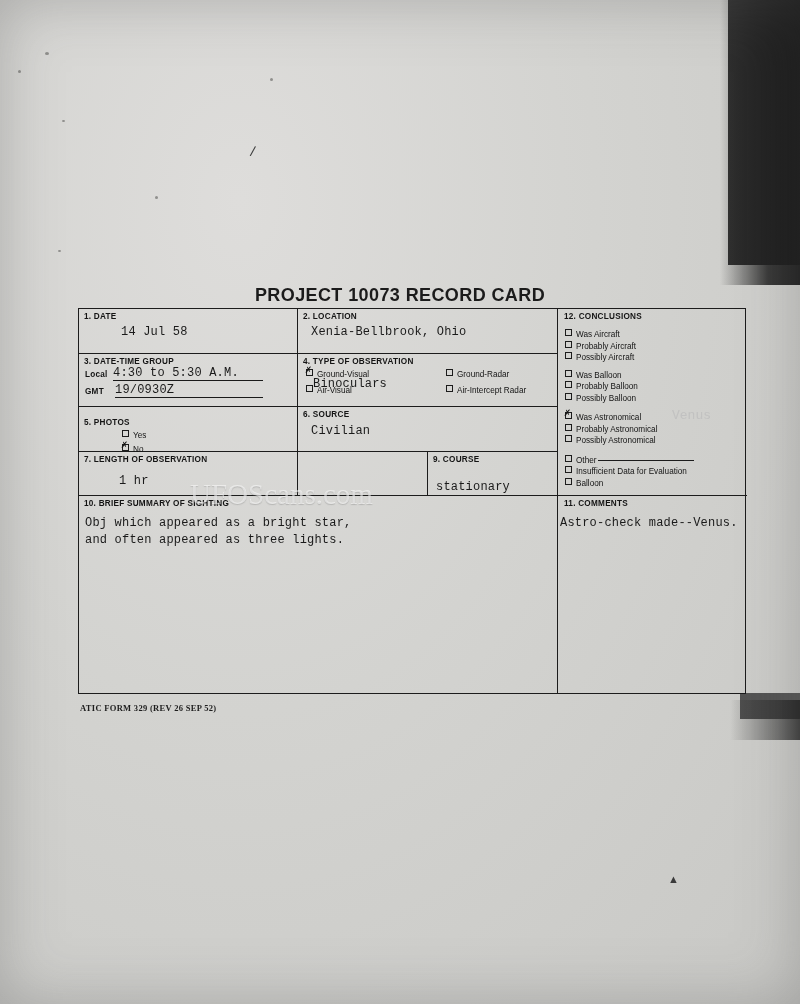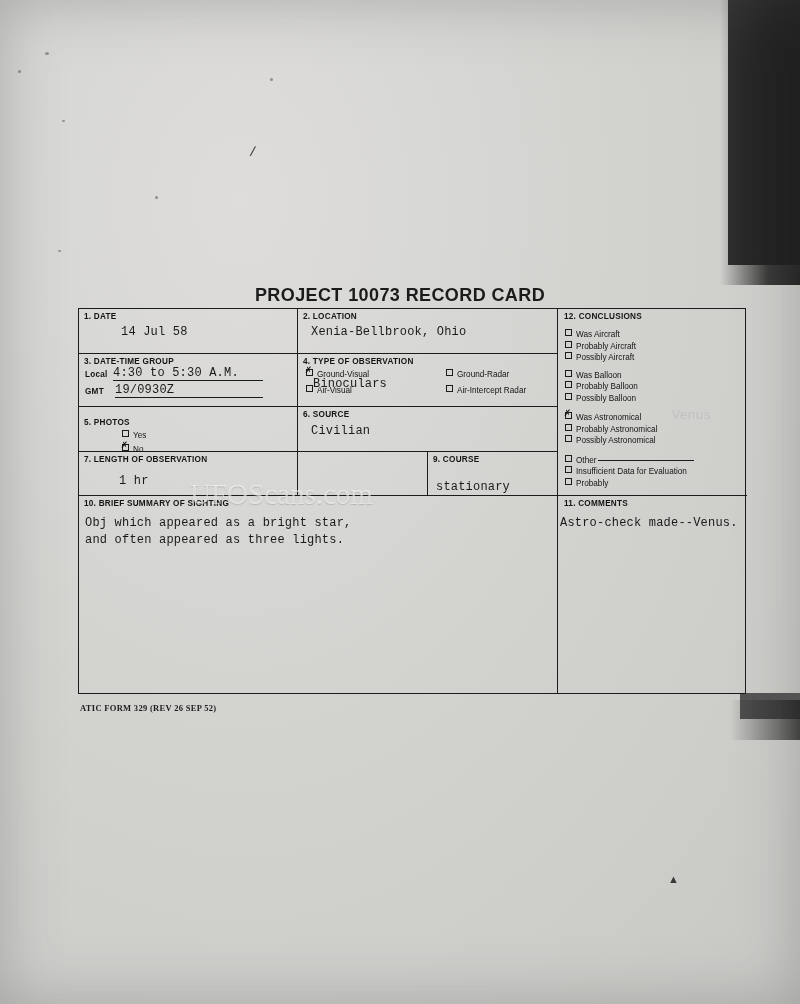--- a/index.html
+++ b/index.html
@@ -302,21 +302,21 @@
         <div class="checkline"><span class="box"><span class="xmark">✗</span></span><span style="">Was Astronomical</span></div>
         <div class="checkline"><span class="box"></span><span>Probably Astronomical</span></div>
         <div class="checkline"><span class="box"></span><span>Possibly Astronomical</span></div>
       </div>
 
       <div style="margin:8px 0 0 7px;">
         <div class="checkline">
           <span class="box"></span><span>Other</span><span style="display:inline-block;width:96px;border-bottom:1px solid #1c1c1c;vertical-align:2px;margin-left:2px;"></span>
         </div>
         <div class="checkline"><span class="box"></span><span>Insufficient Data for Evaluation</span></div>
-        <div class="checkline"><span class="box"></span><span>Probably</span></div>
+        <div class="checkline"><span class="box"></span><span>Balloon</span></div>
       </div>
     </div>
 
     <div class="cell" style="left:0;top:187px;width:478px;height:198px;">
       <div class="lbl lbl-pad">10.   BRIEF SUMMARY OF SIGHTING</div>
       <div class="typed" style="margin:7px 0 0 6px;line-height:17px;">Obj which appeared as a bright star,
 and often appeared as three lights.</div>
     </div>
 
     <div class="cell" style="left:479px;top:187px;width:189px;height:198px;">

